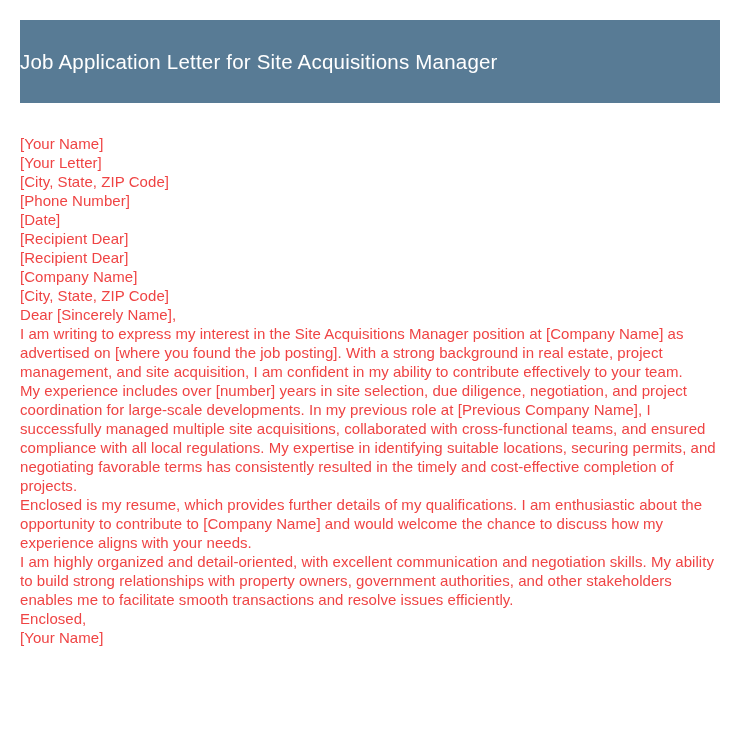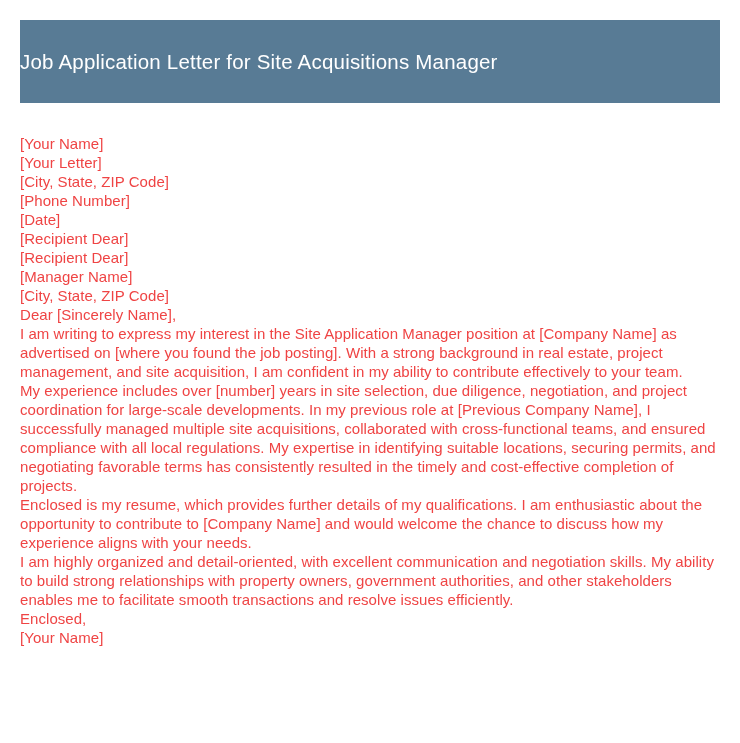--- a/index.html
+++ b/index.html
@@ -61,26 +61,26 @@
   </div>
 
   <div class="letter">
     <div>[Your Name]</div>
     <div>[Your Letter]</div>
     <div>[City, State, ZIP Code]</div>
     <div>[Phone Number]</div>
     <div>[Date]</div>
     <div>[Recipient Dear]</div>
     <div>[Recipient Dear]</div>
-    <div>[Manager Name]</div>
+    <div>[Company Name]</div>
     <div>[City, State, ZIP Code]</div>
 
     <div>Dear [Sincerely Name],</div>
 
-    <p>I am writing to express my interest in the Site Application Manager position at [Company Name] as advertised on [where you found the job posting]. With a strong background in real estate, project management, and site acquisition, I am confident in my ability to contribute effectively to your team.</p>
+    <p>I am writing to express my interest in the Site Acquisitions Manager position at [Company Name] as advertised on [where you found the job posting]. With a strong background in real estate, project management, and site acquisition, I am confident in my ability to contribute effectively to your team.</p>
     <p>My experience includes over [number] years in site selection, due diligence, negotiation, and project coordination for large-scale developments. In my previous role at [Previous Company Name], I successfully managed multiple site acquisitions, collaborated with cross-functional teams, and ensured compliance with all local regulations. My expertise in identifying suitable locations, securing permits, and negotiating favorable terms has consistently resulted in the timely and cost-effective completion of projects.</p>
     <p>Enclosed is my resume, which provides further details of my qualifications. I am enthusiastic about the opportunity to contribute to [Company Name] and would welcome the chance to discuss how my experience aligns with your needs.</p>
     <p>I am highly organized and detail-oriented, with excellent communication and negotiation skills. My ability to build strong relationships with property owners, government authorities, and other stakeholders enables me to facilitate smooth transactions and resolve issues efficiently.</p>
 
     <div>Enclosed,</div>
     <div>[Your Name]</div>
   </div>
 
 </div>
 

